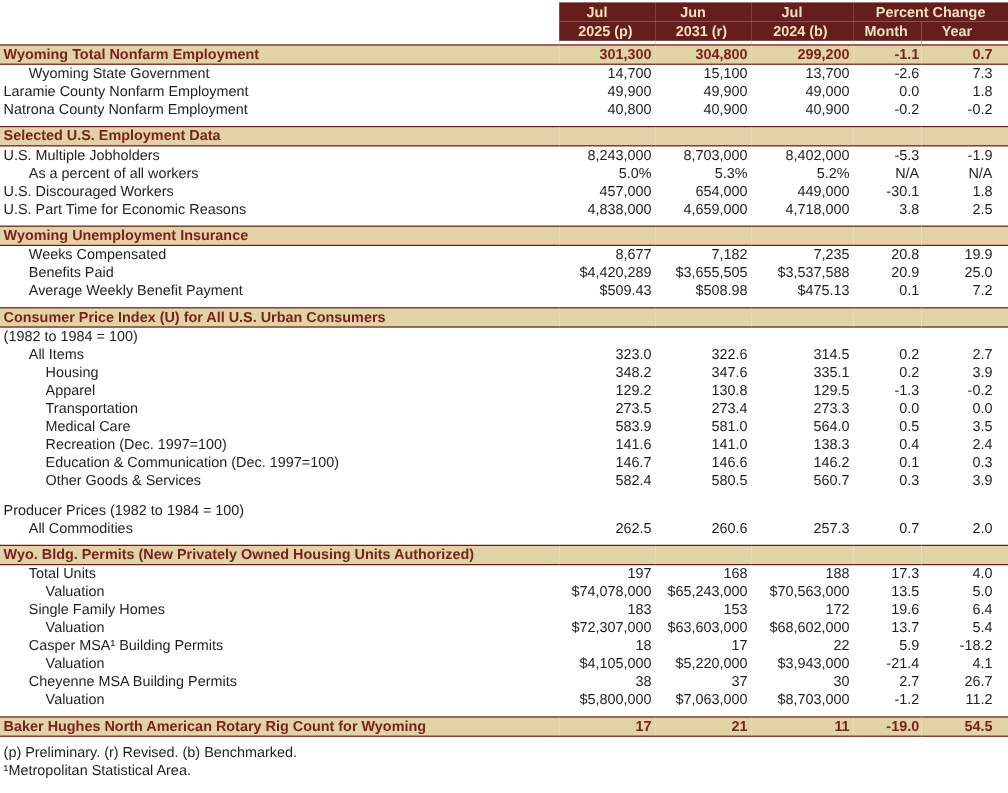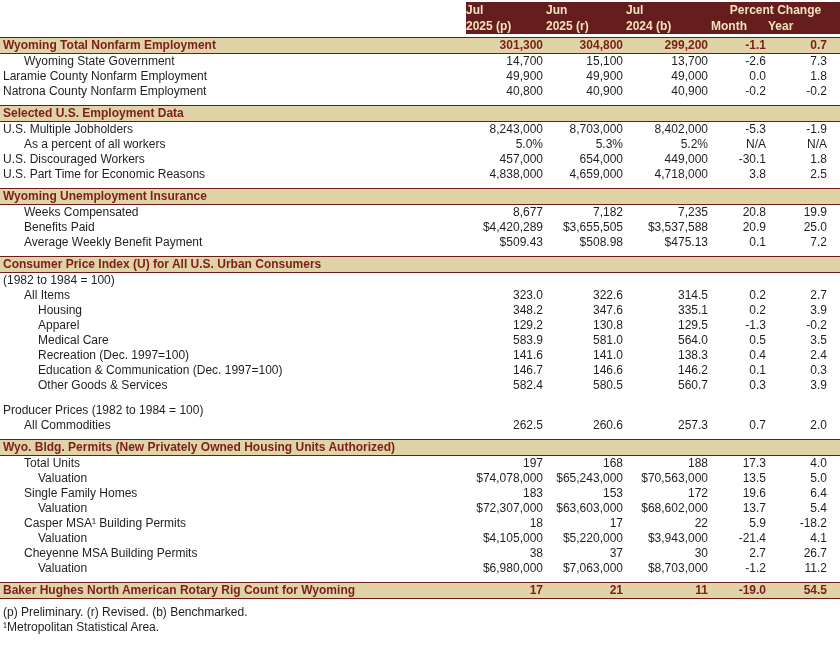--- a/index.html
+++ b/index.html
@@ -25,23 +25,23 @@
     color:var(--header-text);
     font-weight:bold;
     font-size:12px;
     height:16px;
     line-height:16px;
     white-space:nowrap;
     padding:0;
   }
   thead .lbl-h{background:transparent;}
   thead tr.sub th,thead tr.sub td{border-bottom:3px solid #ffffff;}
-  thead th.h-top{text-align:left;padding-right:17px;}
+  thead th.h-top{text-align:center;padding-right:17px;}
   thead th.h-span{}
-  thead th.h-right{text-align:left;}
+  thead th.h-right{text-align:center;}
   thead th.pr3{padding-right:3px;}
   thead th.pr2{padding-right:2px;}
   thead th.pr13{padding-right:13px;}
   tbody td{
     height:15px;
     line-height:15px;
     padding:0;
     white-space:nowrap;
     overflow:hidden;
     font-size:12px;
@@ -81,21 +81,21 @@
     <tr>
       <td class="lbl-h"></td>
       <th class="h-top">Jul</th>
       <th class="h-top">Jun</th>
       <th class="h-top">Jul</th>
       <th class="h-span" colspan="2">Percent Change</th>
     </tr>
     <tr class="sub">
       <td class="lbl-h"></td>
       <th class="h-right pr3">2025 (p)</th>
-      <th class="h-right pr3">2025 (r)</th>
+      <th class="h-right pr3">2031 (r)</th>
       <th class="h-right pr3">2024 (b)</th>
       <th class="h-right pr2">Month</th>
       <th class="h-right pr13">Year</th>
     </tr>
   </thead>
   <tbody>
       <tr class="band">
     <td class="lbl ind0">Wyoming Total Nonfarm Employment</td>
     <td class="num">301,300</td>
     <td class="num">304,800</td>
@@ -242,20 +242,28 @@
   </tr>
       <tr>
     <td class="lbl ind2">Apparel</td>
     <td class="num">129.2</td>
     <td class="num">130.8</td>
     <td class="num">129.5</td>
     <td class="num">-1.3</td>
     <td class="num">-0.2</td>
   </tr>
       <tr>
+    <td class="lbl ind2">Transportation</td>
+    <td class="num">273.5</td>
+    <td class="num">273.4</td>
+    <td class="num">273.3</td>
+    <td class="num">0.0</td>
+    <td class="num">0.0</td>
+  </tr>
+      <tr>
     <td class="lbl ind2">Medical Care</td>
     <td class="num">583.9</td>
     <td class="num">581.0</td>
     <td class="num">564.0</td>
     <td class="num">0.5</td>
     <td class="num">3.5</td>
   </tr>
       <tr>
     <td class="lbl ind2">Recreation (Dec. 1997=100)</td>
     <td class="num">141.6</td>
@@ -361,21 +369,21 @@
       <tr>
     <td class="lbl ind1">Cheyenne MSA Building Permits</td>
     <td class="num">38</td>
     <td class="num">37</td>
     <td class="num">30</td>
     <td class="num">2.7</td>
     <td class="num">26.7</td>
   </tr>
       <tr>
     <td class="lbl ind2">Valuation</td>
-    <td class="num">$6,980,000</td>
+    <td class="num">$5,800,000</td>
     <td class="num">$7,063,000</td>
     <td class="num">$8,703,000</td>
     <td class="num">-1.2</td>
     <td class="num">11.2</td>
   </tr>
       <tr class="spacer">
         <td colspan="6"></td>
       </tr>
       <tr class="band">
     <td class="lbl ind0">Baker Hughes North American Rotary Rig Count for Wyoming</td>

